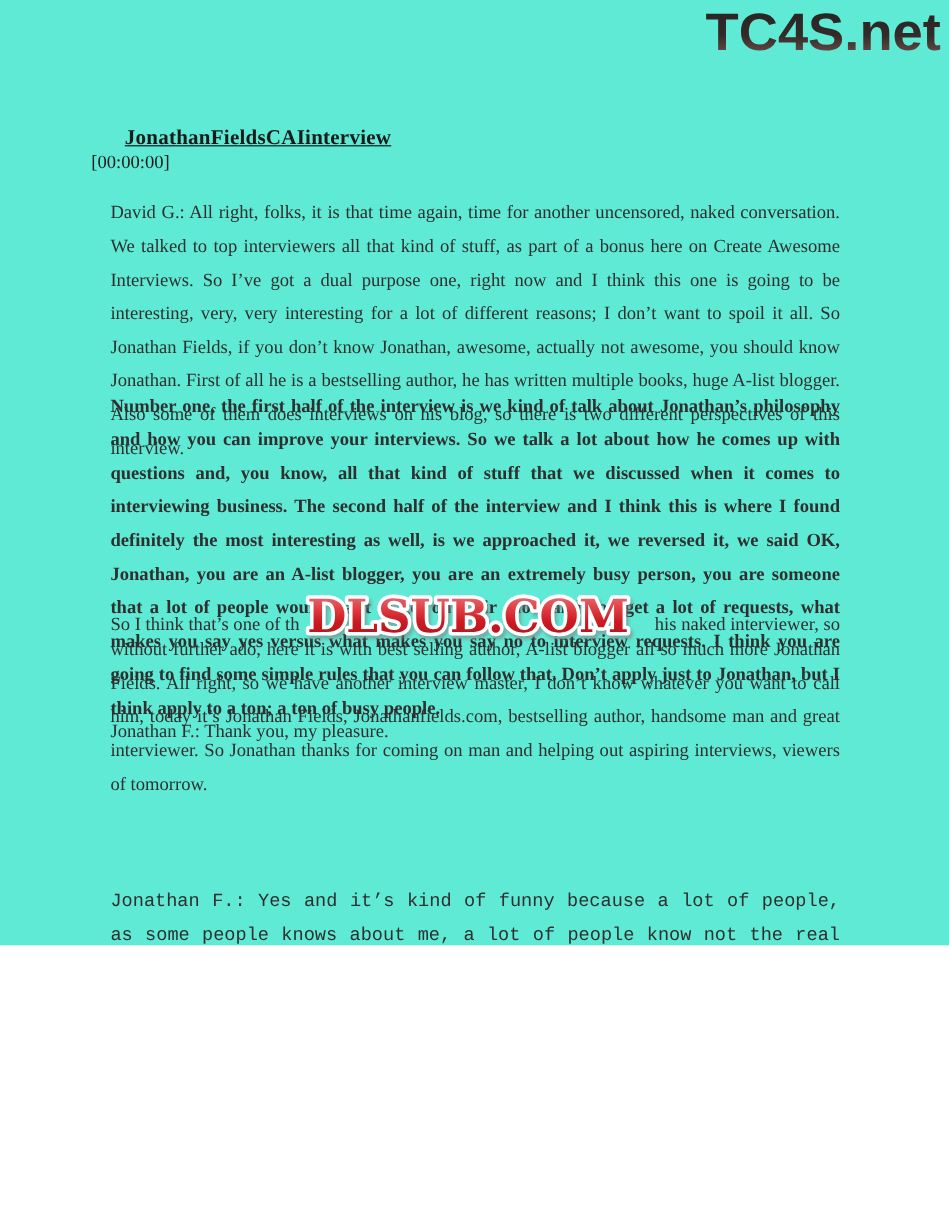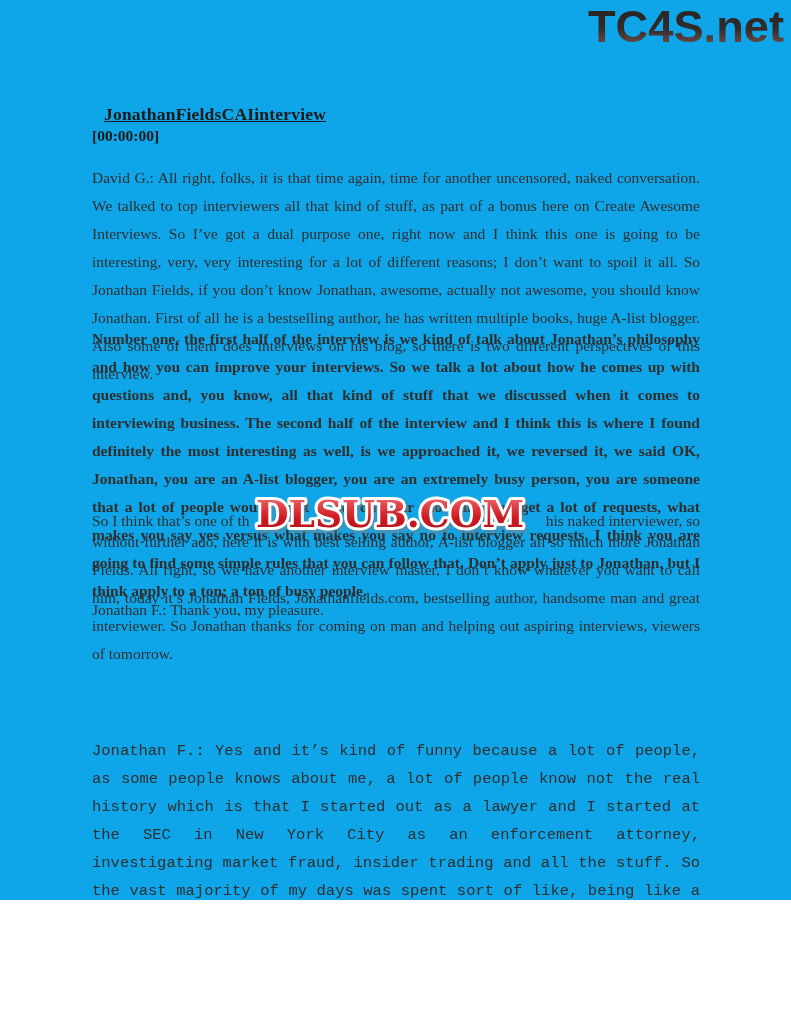--- a/index.html
+++ b/index.html
@@ -1,41 +1,41 @@
 <!DOCTYPE html>
 <html><head>
 <meta charset="utf-8">
 <style>
   html, body { margin: 0; padding: 0; }
   .page {
     position: relative;
     width: 791px;
-    height: 900px;
-    background: #0ea5e9;
+    height: 788px;
+    background: #5eead4;
     overflow: hidden;
     font-family: "Liberation Serif", serif;
     color: #2f2f2f;
   }
   .doc-title {
     position: absolute;
     left: 92px;
     top: 92px;
     margin: 12px;
     font-size: 17.5px;
     font-weight: bold;
     text-decoration: underline;
     color: #1a1a1a;
     letter-spacing: 0.2px;
   }
   .timecode {
     position: absolute;
-    left: 92px;
+    left: 76px;
     top: 127px;
     font-size: 15.5px;
-    font-weight: bold;
+    font-weight: normal;
     color: #1a1a1a;
   }
   .para {
     position: absolute;
     left: 92px;
     width: 608px;
     margin: 0;
     font-size: 15.5px;
     line-height: 28px;
     text-align: justify;

